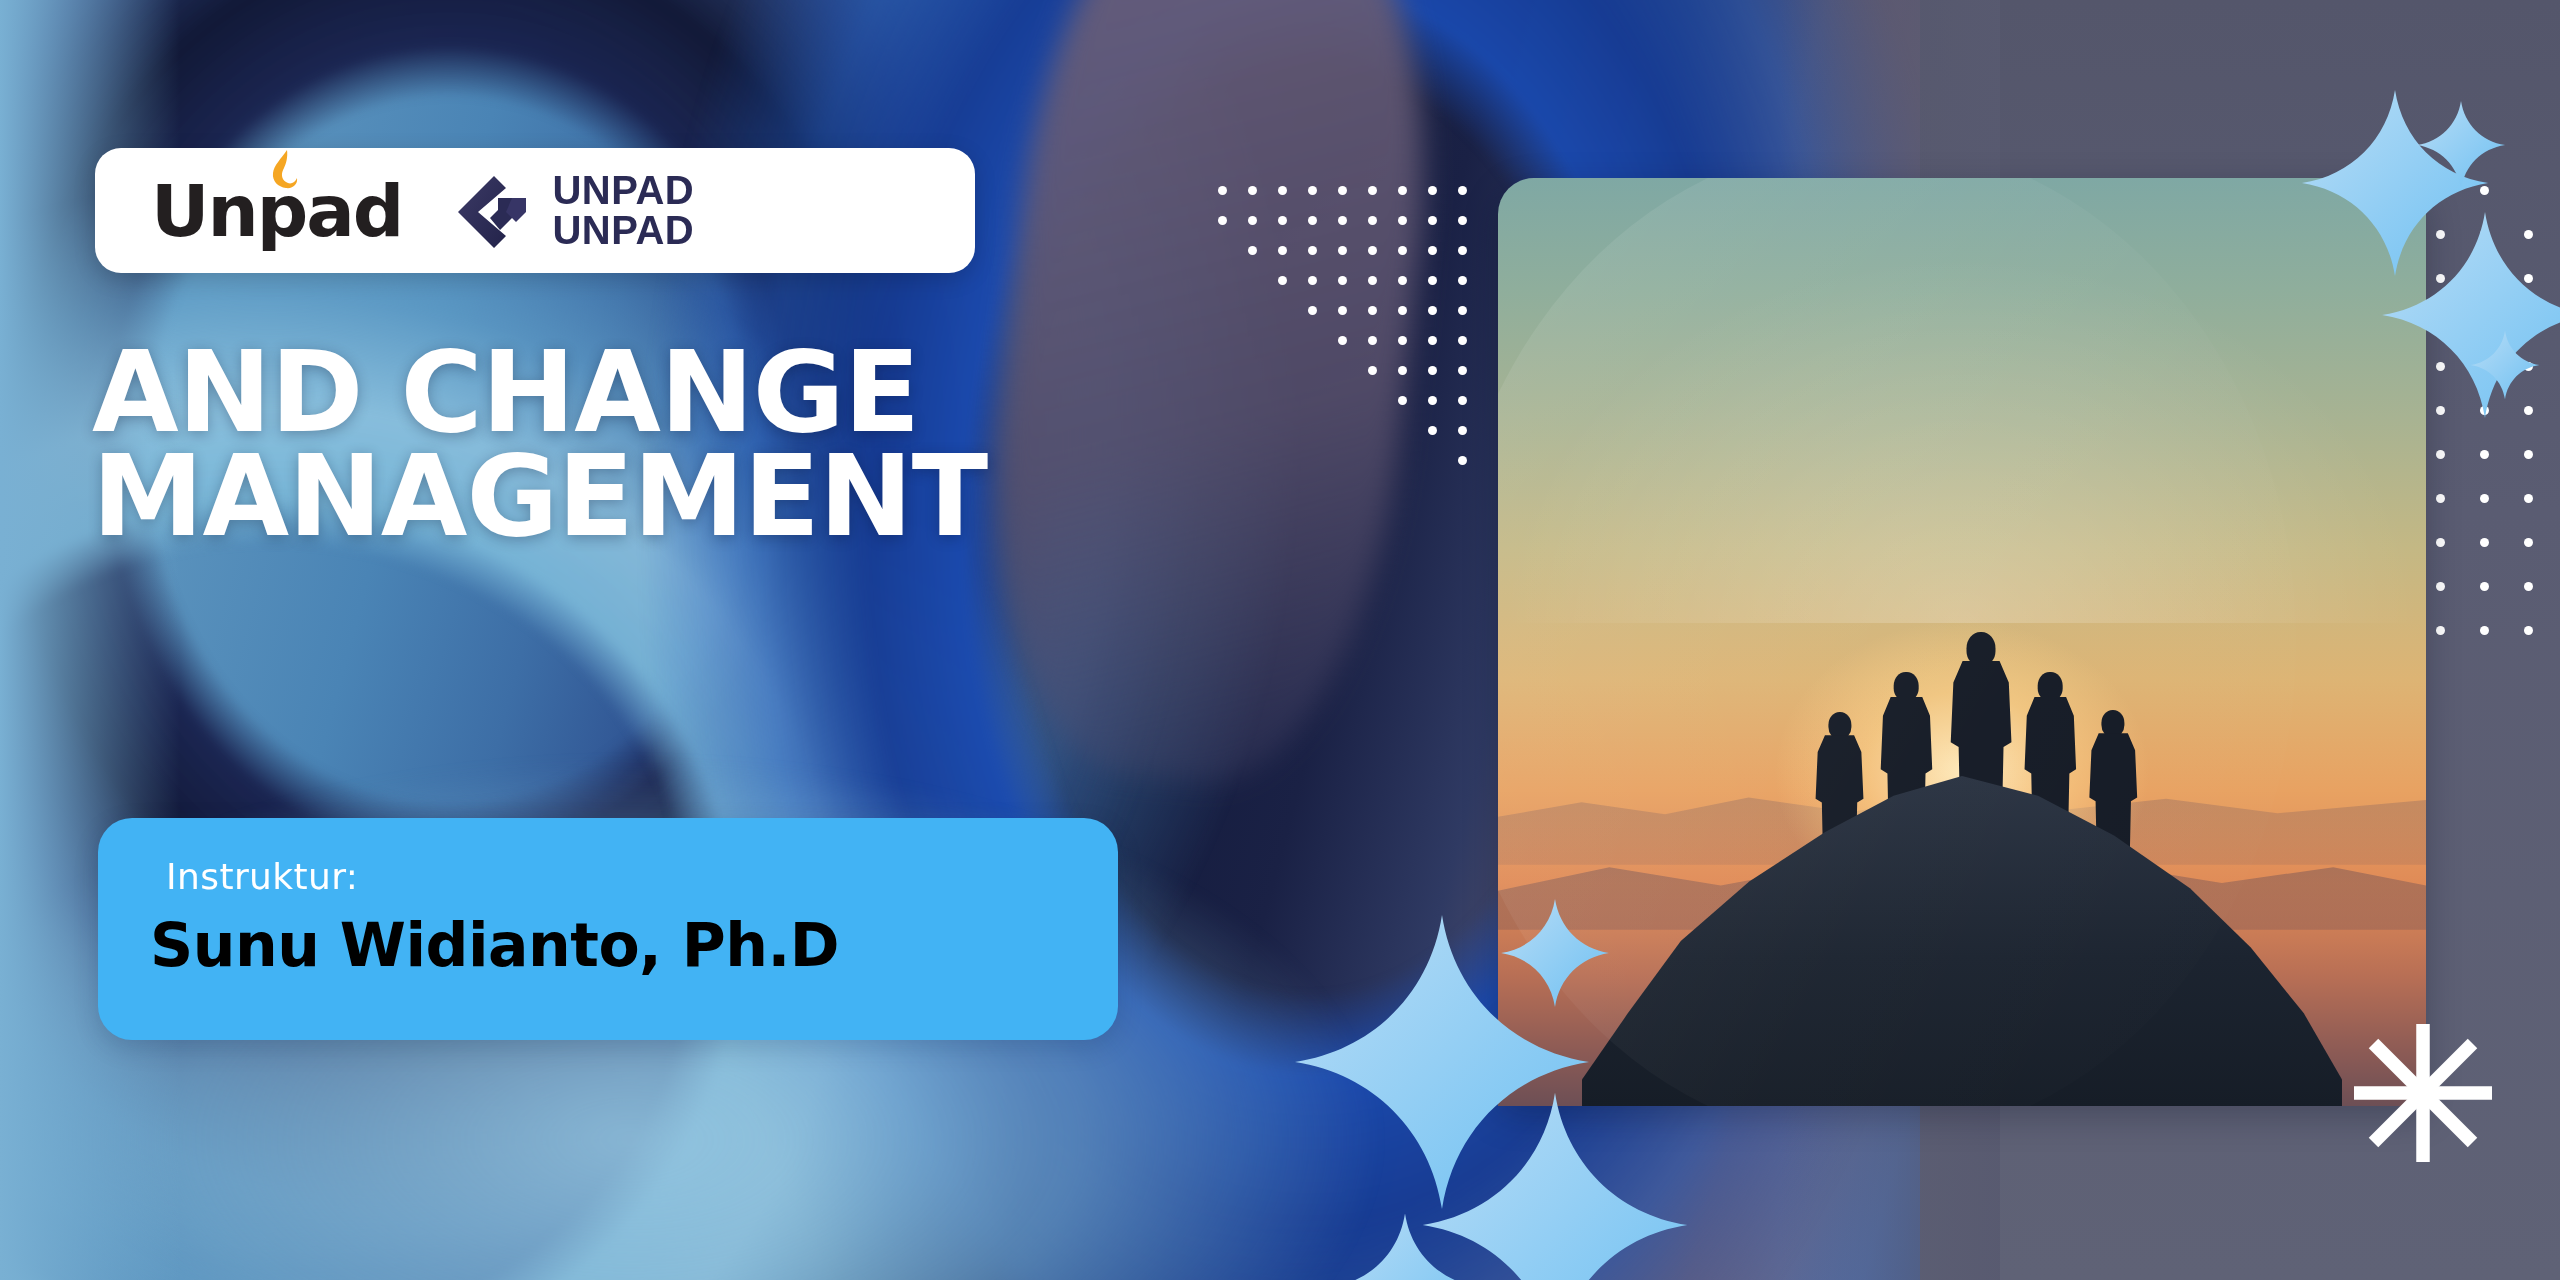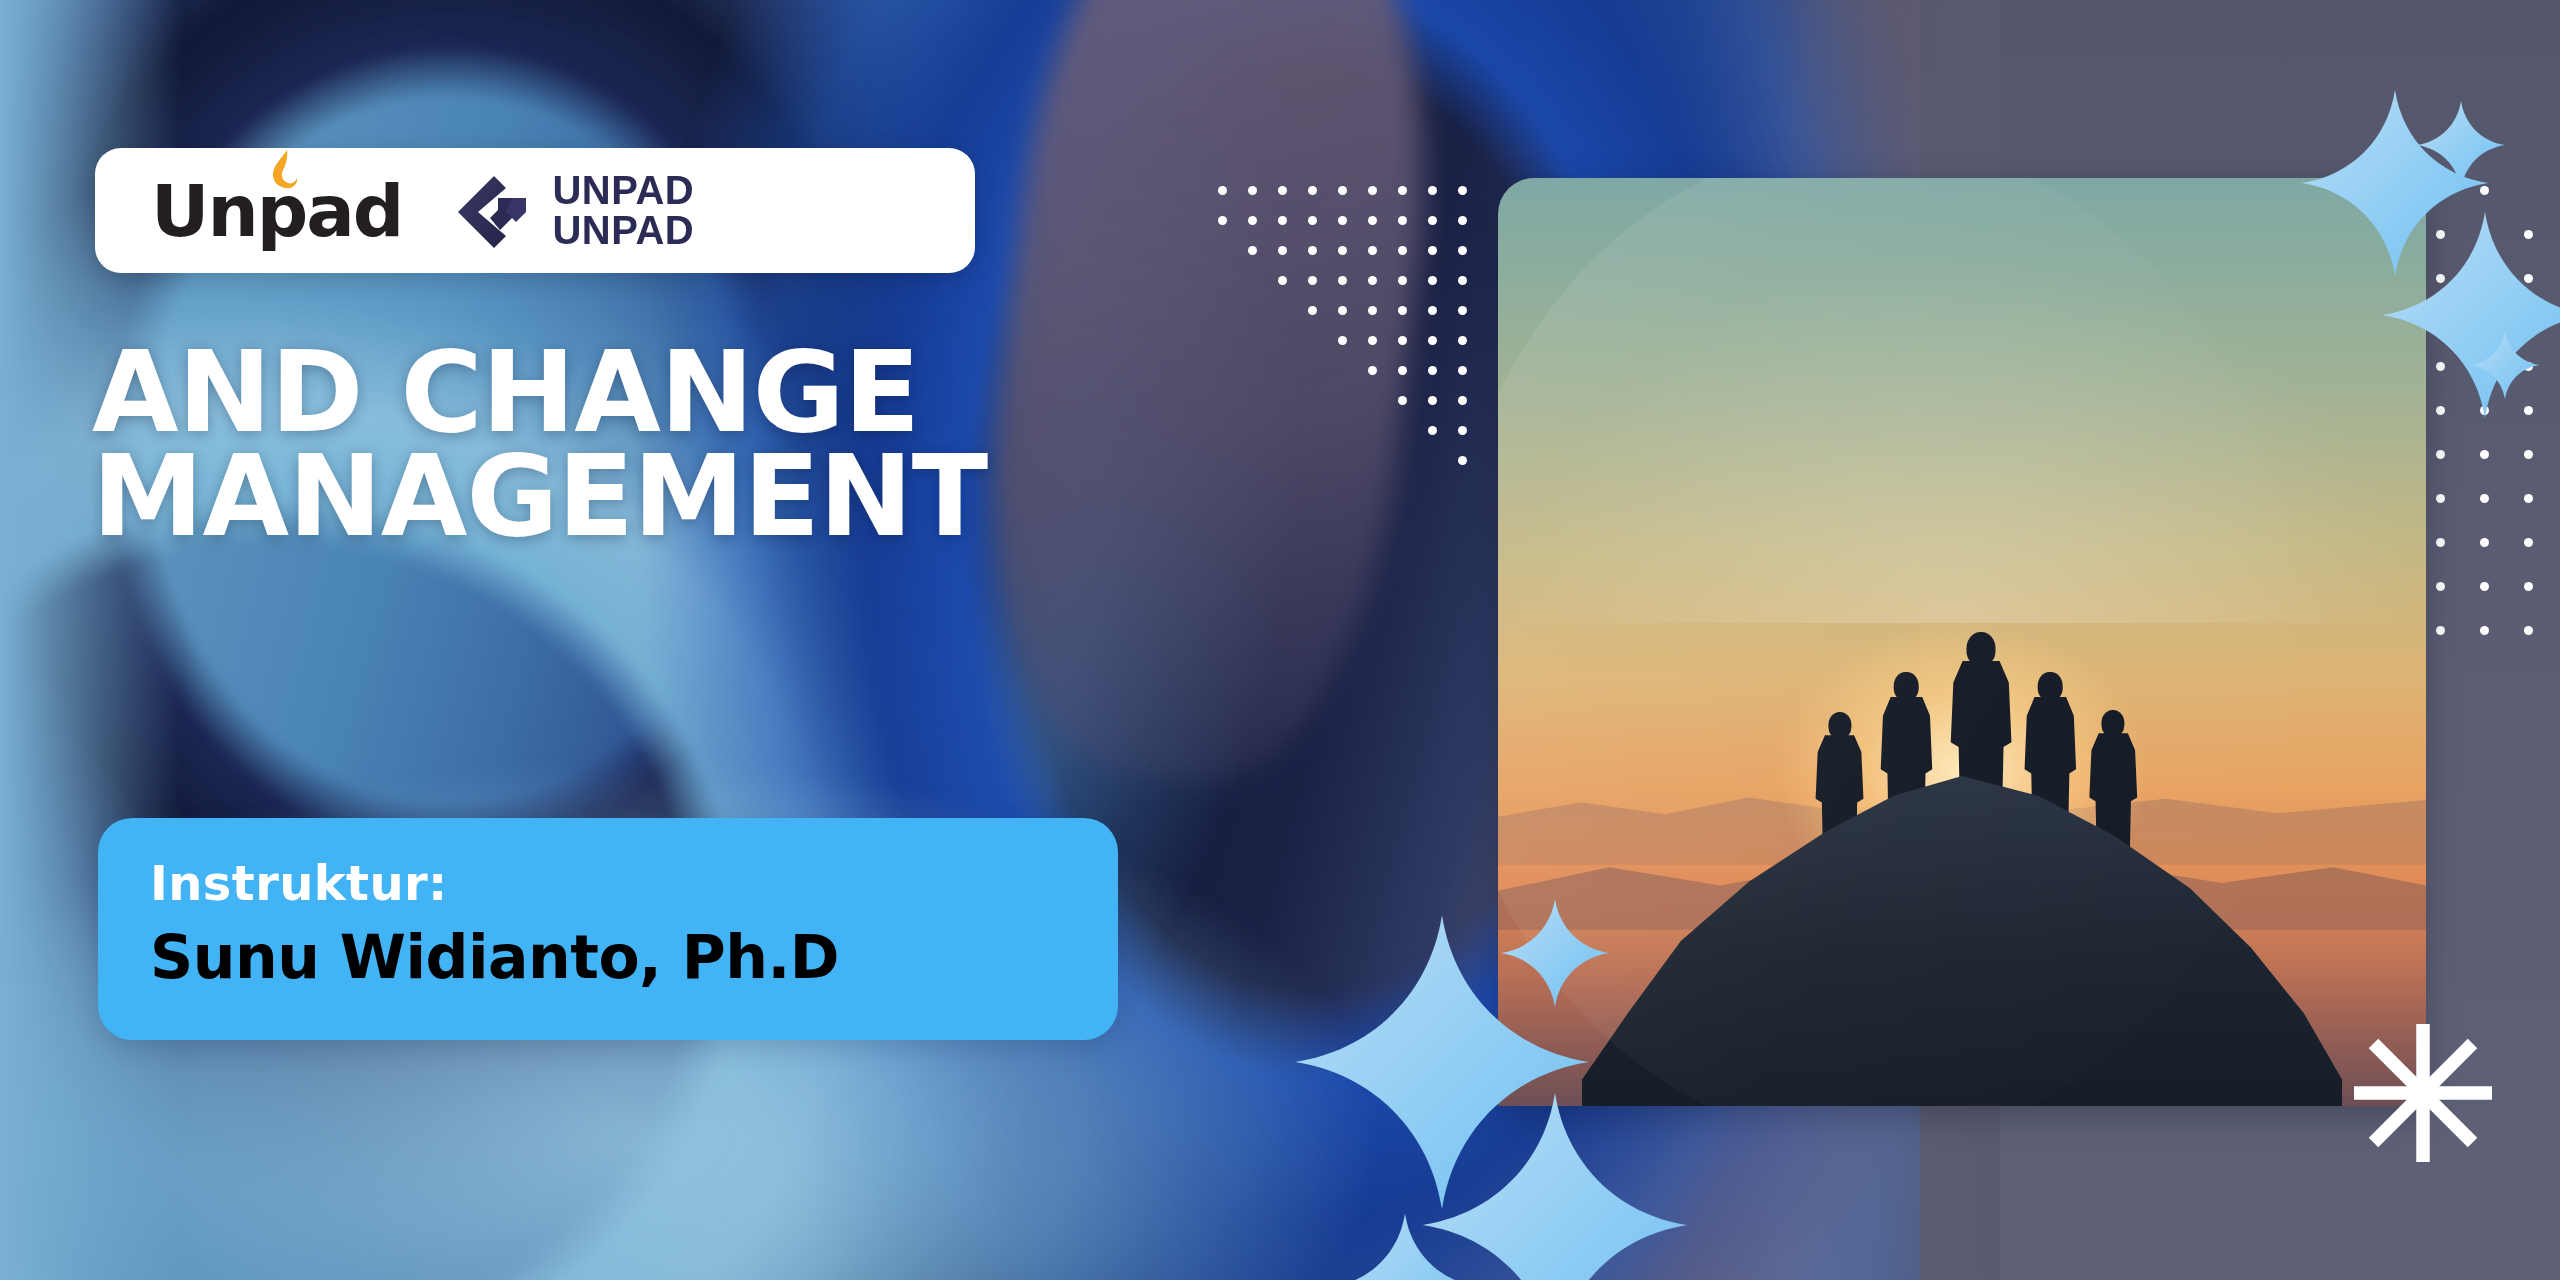--- a/index.html
+++ b/index.html
@@ -114,22 +114,22 @@
   }
   .headline span{display:block;}
 
   
   .instructor{
     position:absolute;left:98px;top:818px;width:1020px;height:222px;
     background:#42b3f4;border-radius:34px;padding:40px 52px 0;
     box-shadow:0 8px 24px rgba(12,40,80,.18);
   }
   .instr-label{
-    color:#ffffff;font-size:48px;font-weight:bold;line-height:1.05;
-    font-family:"DejaVu Sans", sans-serif;letter-spacing:.4px;
+    color:#ffffff;font-size:36px;font-weight:normal;line-height:1.05;
+    font-family:"DejaVu Sans", sans-serif;letter-spacing:.4px;margin-left:16px;
   }
   .instr-name{
     color:#000000;font-size:60px;font-weight:bold;margin-top:14px;
     font-family:"DejaVu Sans", sans-serif;letter-spacing:-.5px;
   }
 
   
   .photo{
     position:absolute;left:1498px;top:178px;width:928px;height:928px;
     border-radius:36px 36px 0 0;overflow:hidden;

